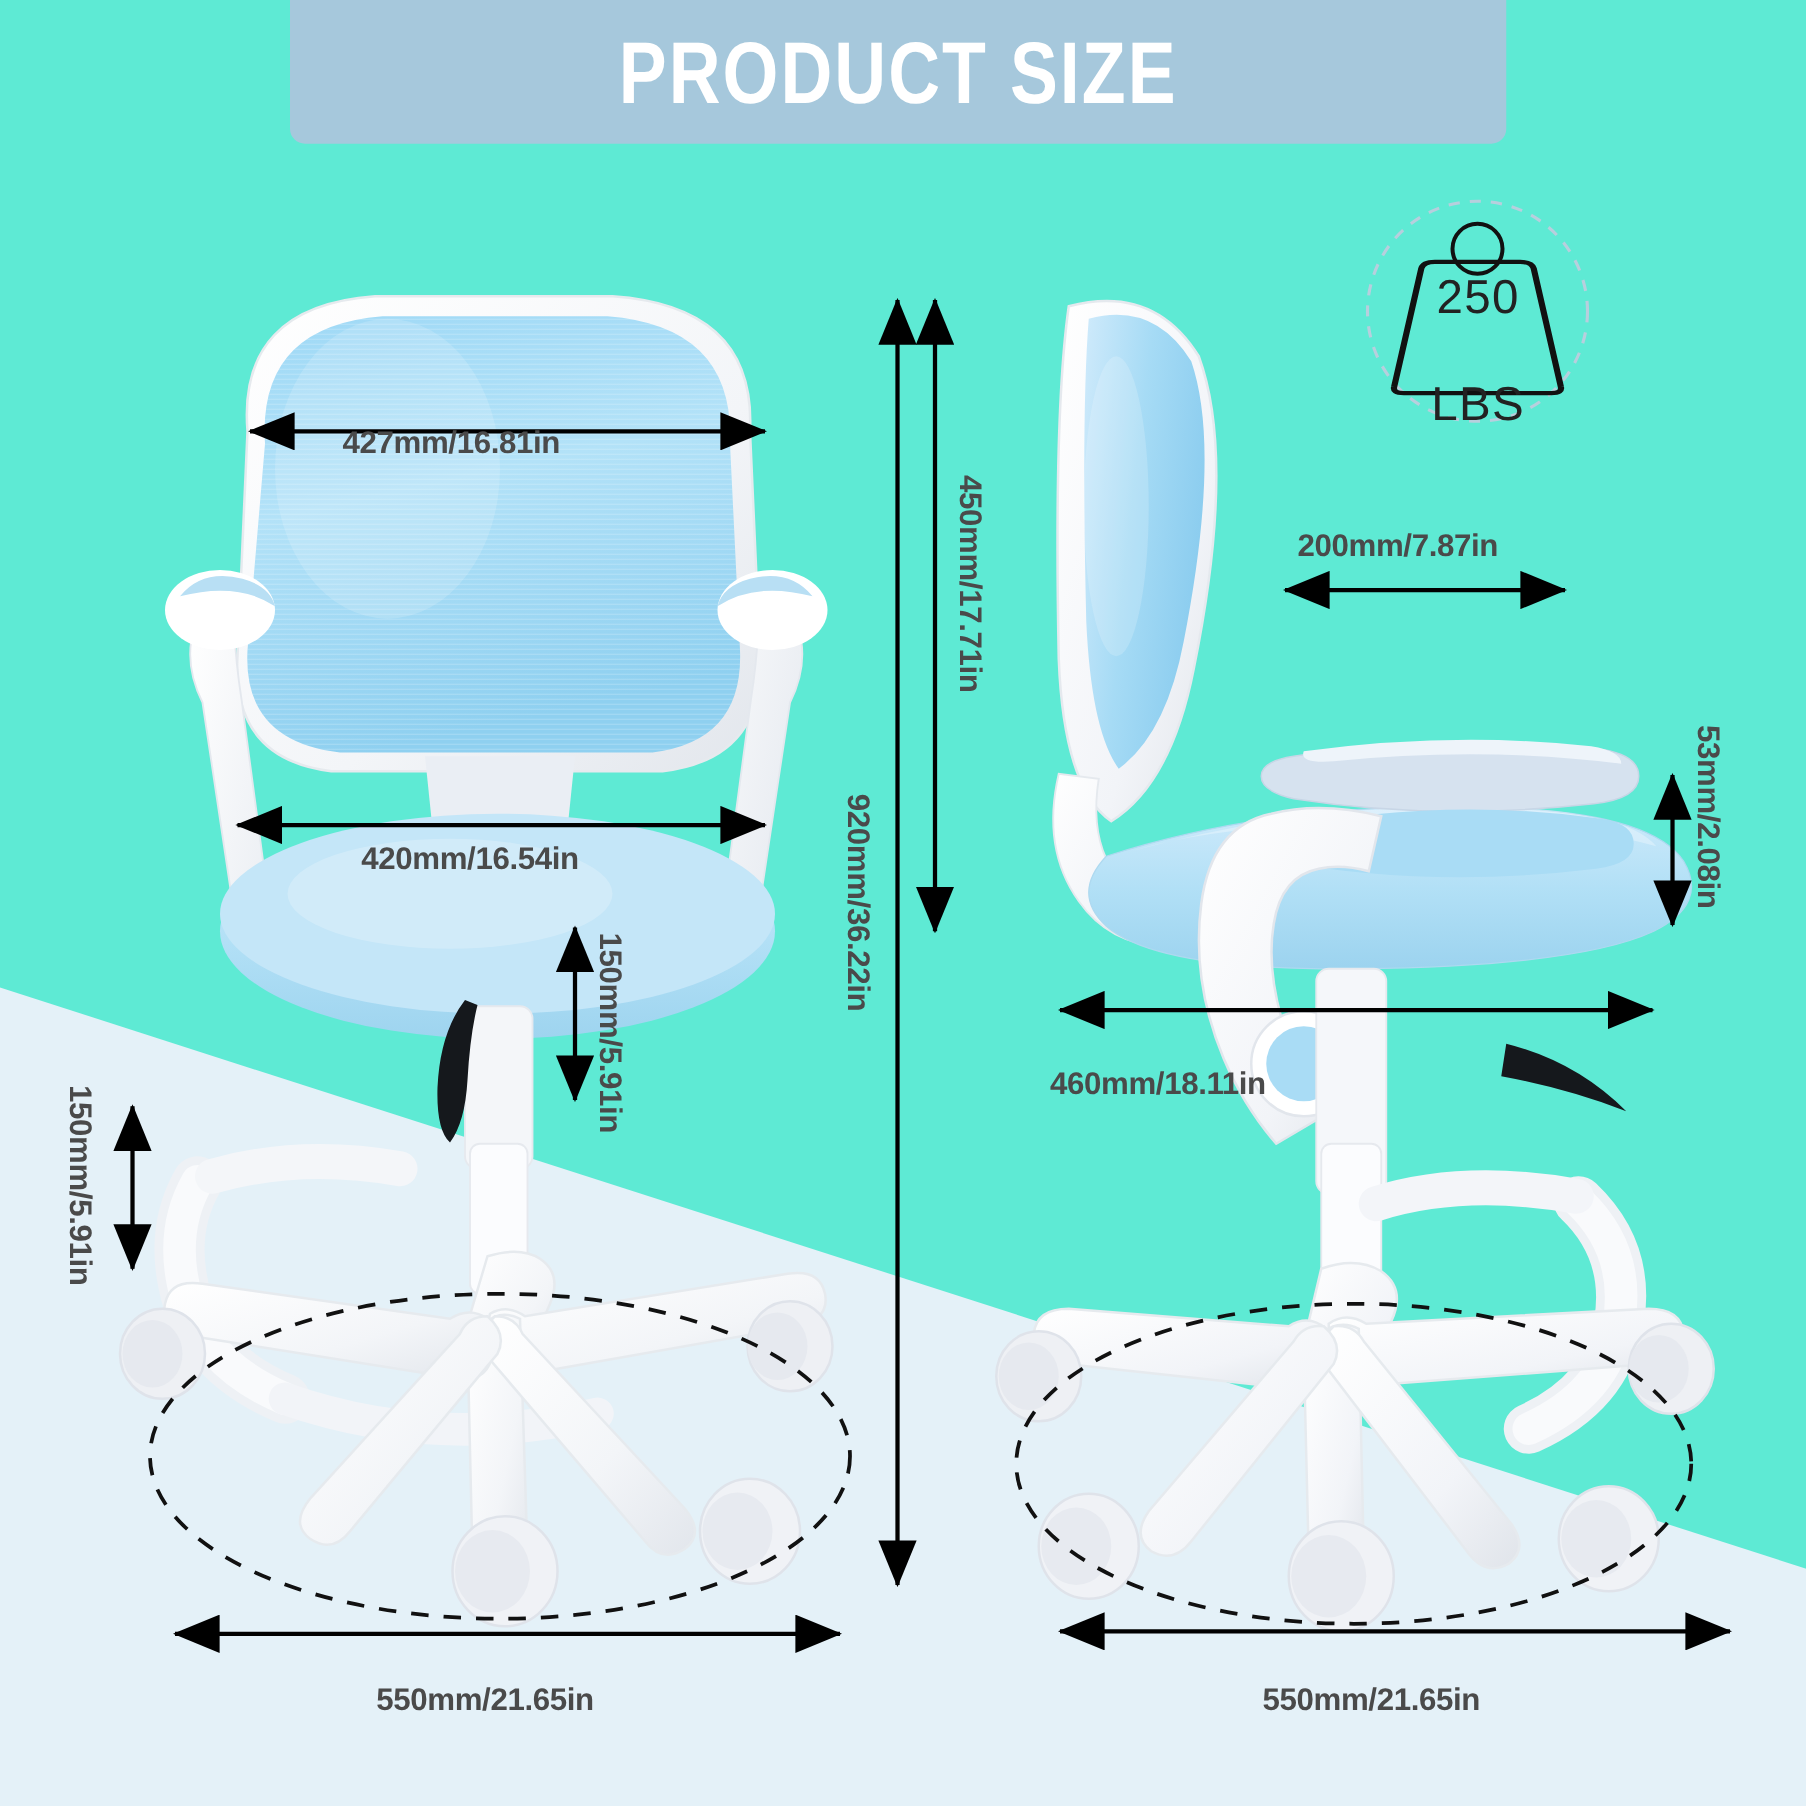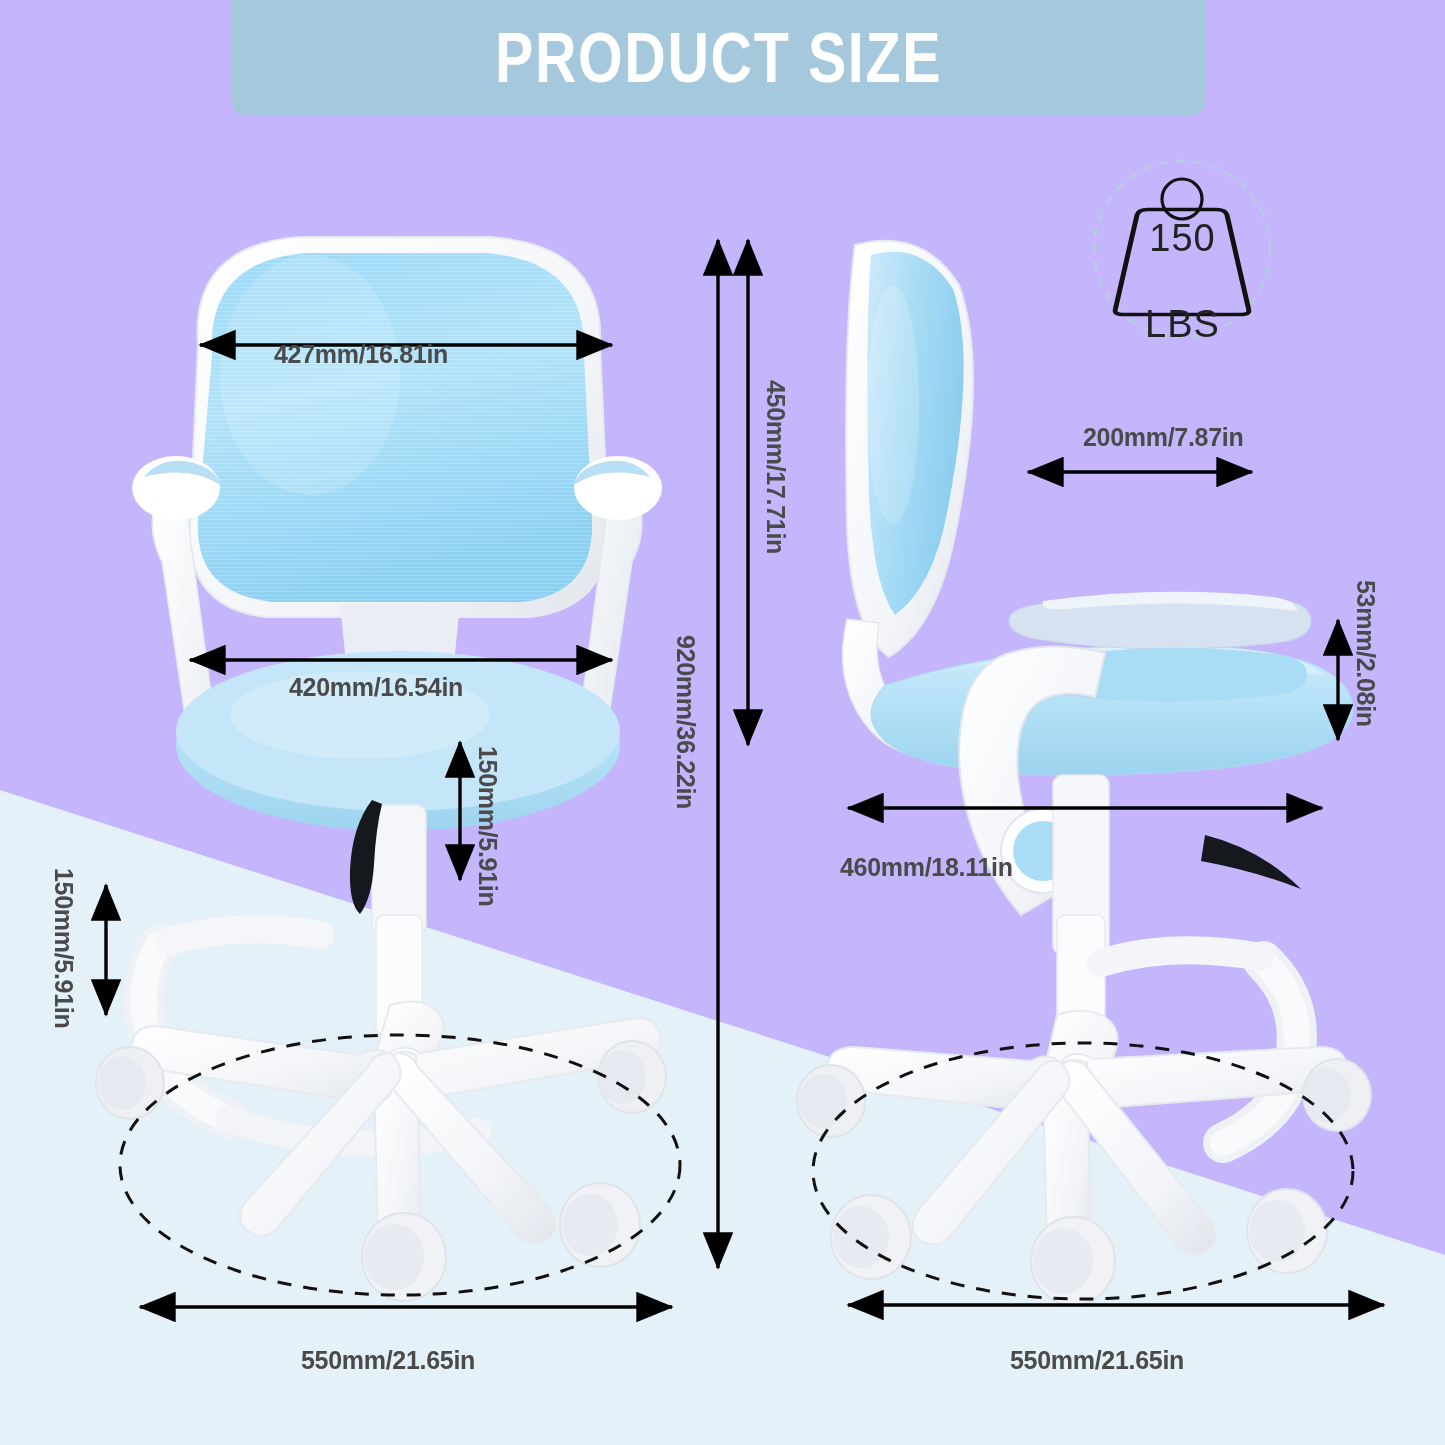--- a/index.html
+++ b/index.html
@@ -1,17 +1,17 @@
 <!DOCTYPE html>
 <html><head>
 <meta charset="utf-8">
 <style>
   html,body{margin:0;padding:0;background:#fff;}
   body{font-family:"Liberation Sans",sans-serif;}
-  #stage{position:relative;width:1445px;height:1445px;background:#c4b5fd;overflow:hidden;}
+  #stage{position:relative;width:1445px;height:1445px;background:#5eead4;overflow:hidden;}
 
   
   .bg-wedge{position:absolute;left:0;top:0;width:1445px;height:1445px;}
 
   
   .banner{
     position:absolute;left:232px;top:0;width:973px;height:115px;
     background:#a6c8dc;border-radius:0 0 12px 12px;
     display:flex;align-items:center;justify-content:center;
   }
@@ -53,21 +53,21 @@
   <div class="banner">
     <div class="banner-title">PRODUCT SIZE</div>
   </div>
 
   <div class="weight-badge">
     <svg width="215" height="185" viewBox="0 0 215 185">
       <circle cx="107" cy="92" r="88" fill="none" stroke="#b7cfdd" stroke-width="2.5" stroke-dasharray="9 8"></circle>
       <circle cx="107" cy="42" r="20" fill="none" stroke="#111" stroke-width="3.2"></circle>
       <path d="M64 150 L78 60 Q79 55 85 55 L129 55 Q135 55 136 60 L150 150 Q151 155 145 155 L69 155 Q63 155 64 150 Z" fill="none" stroke="#111" stroke-width="3.2" stroke-linejoin="round" transform="translate(107 105) scale(1.55 1.05) translate(-107 -105)"></path>
     </svg>
-    <div class="wb-num n1">150</div>
+    <div class="wb-num n1">250</div>
     <div class="wb-num n2">LBS</div>
   </div>
 
   <svg class="chairsvg" style="left:60px;top:215px;" width="680" height="1120" viewBox="0 0 680 1120">
     <defs>
       <linearGradient id="meshG" x1="0" y1="0" x2="0.25" y2="1">
         <stop offset="0" stop-color="#9fd9f6"></stop>
         <stop offset=".45" stop-color="#b3e2f8"></stop>
         <stop offset="1" stop-color="#8fd0f0"></stop>
       </linearGradient>
@@ -259,21 +259,21 @@
   <div class="dim v" style="left:790px;top:380px;transform:rotate(90deg);">450mm/17.71in</div>
 
   <div class="dim v" style="left:700px;top:635px;transform:rotate(90deg);">920mm/36.22in</div>
 
   <div class="dim v" style="left:502px;top:746px;transform:rotate(90deg);">150mm/5.91in</div>
 
   <div class="dim v" style="left:78px;top:868px;transform:rotate(90deg);">150mm/5.91in</div>
 
   <div class="dim" style="left:301px;top:1346px;">550mm/21.65in</div>
 
-  <div class="dim" style="left:1038px;top:423px;margin-left:45px;">200mm/7.87in</div>
+  <div class="dim" style="left:1038px;top:423px;">200mm/7.87in</div>
 
   <div class="dim v" style="left:1380px;top:580px;transform:rotate(90deg);">53mm/2.08in</div>
 
   <div class="dim" style="left:840px;top:853px;">460mm/18.11in</div>
 
   <div class="dim" style="left:1010px;top:1346px;">550mm/21.65in</div>
 
 </div>
 
 </body></html>

